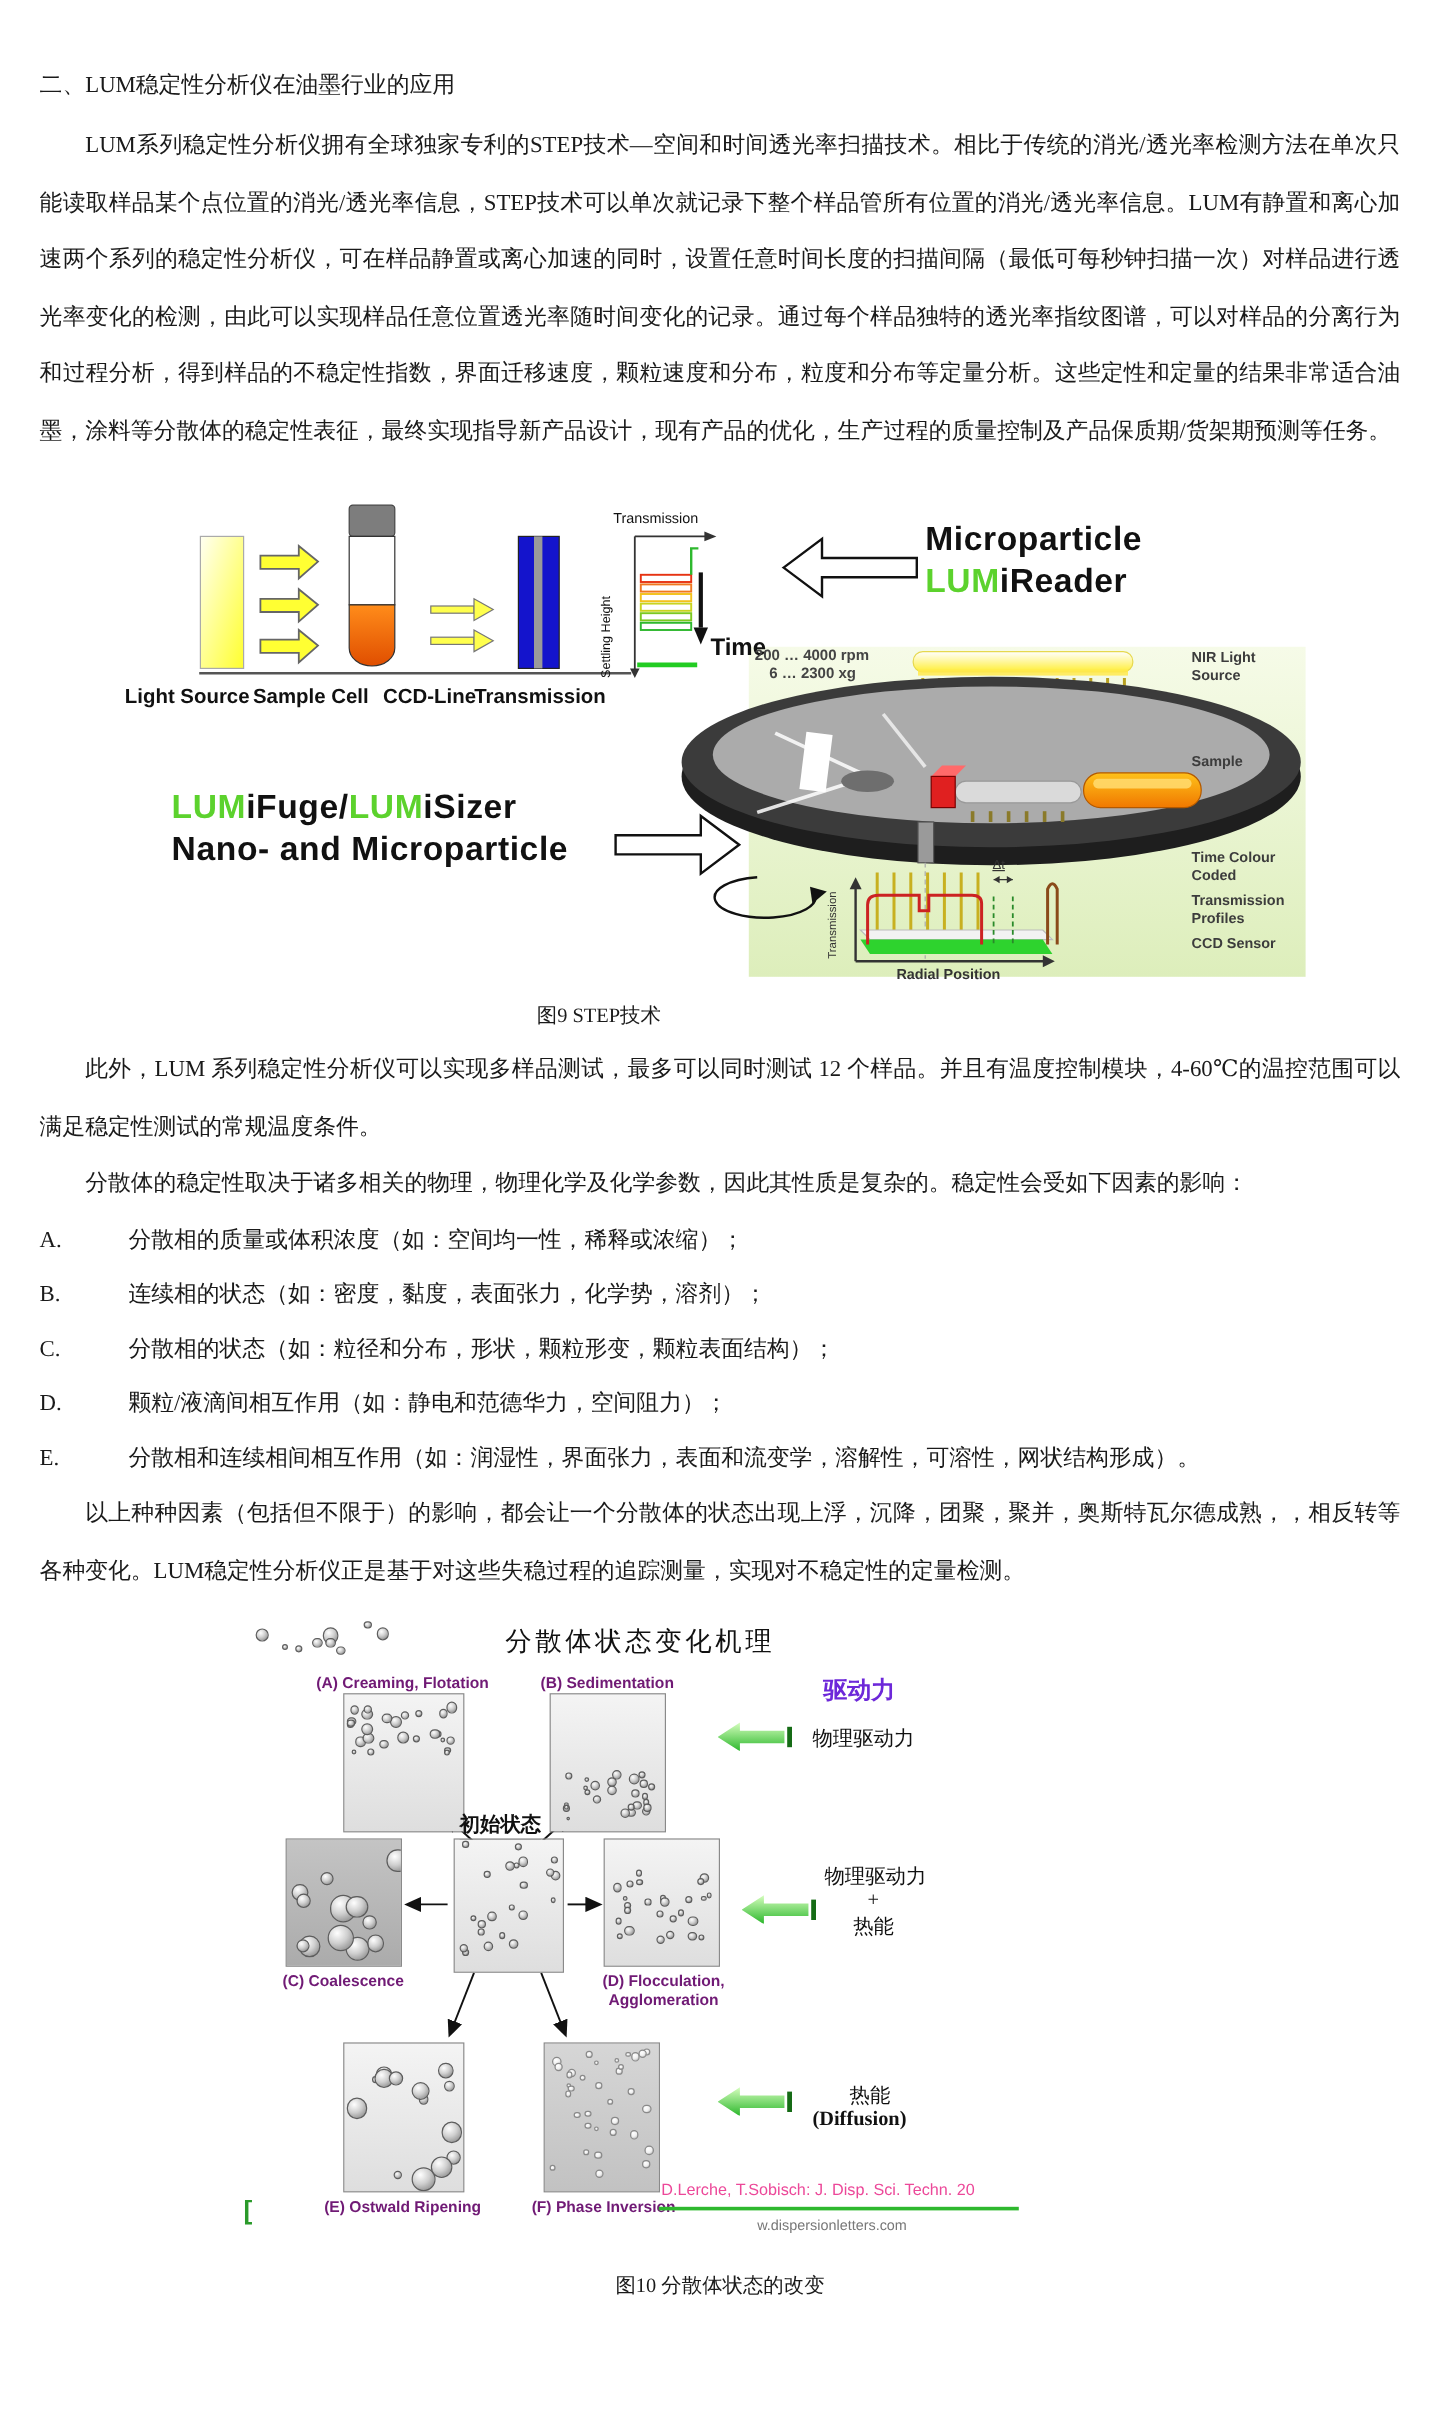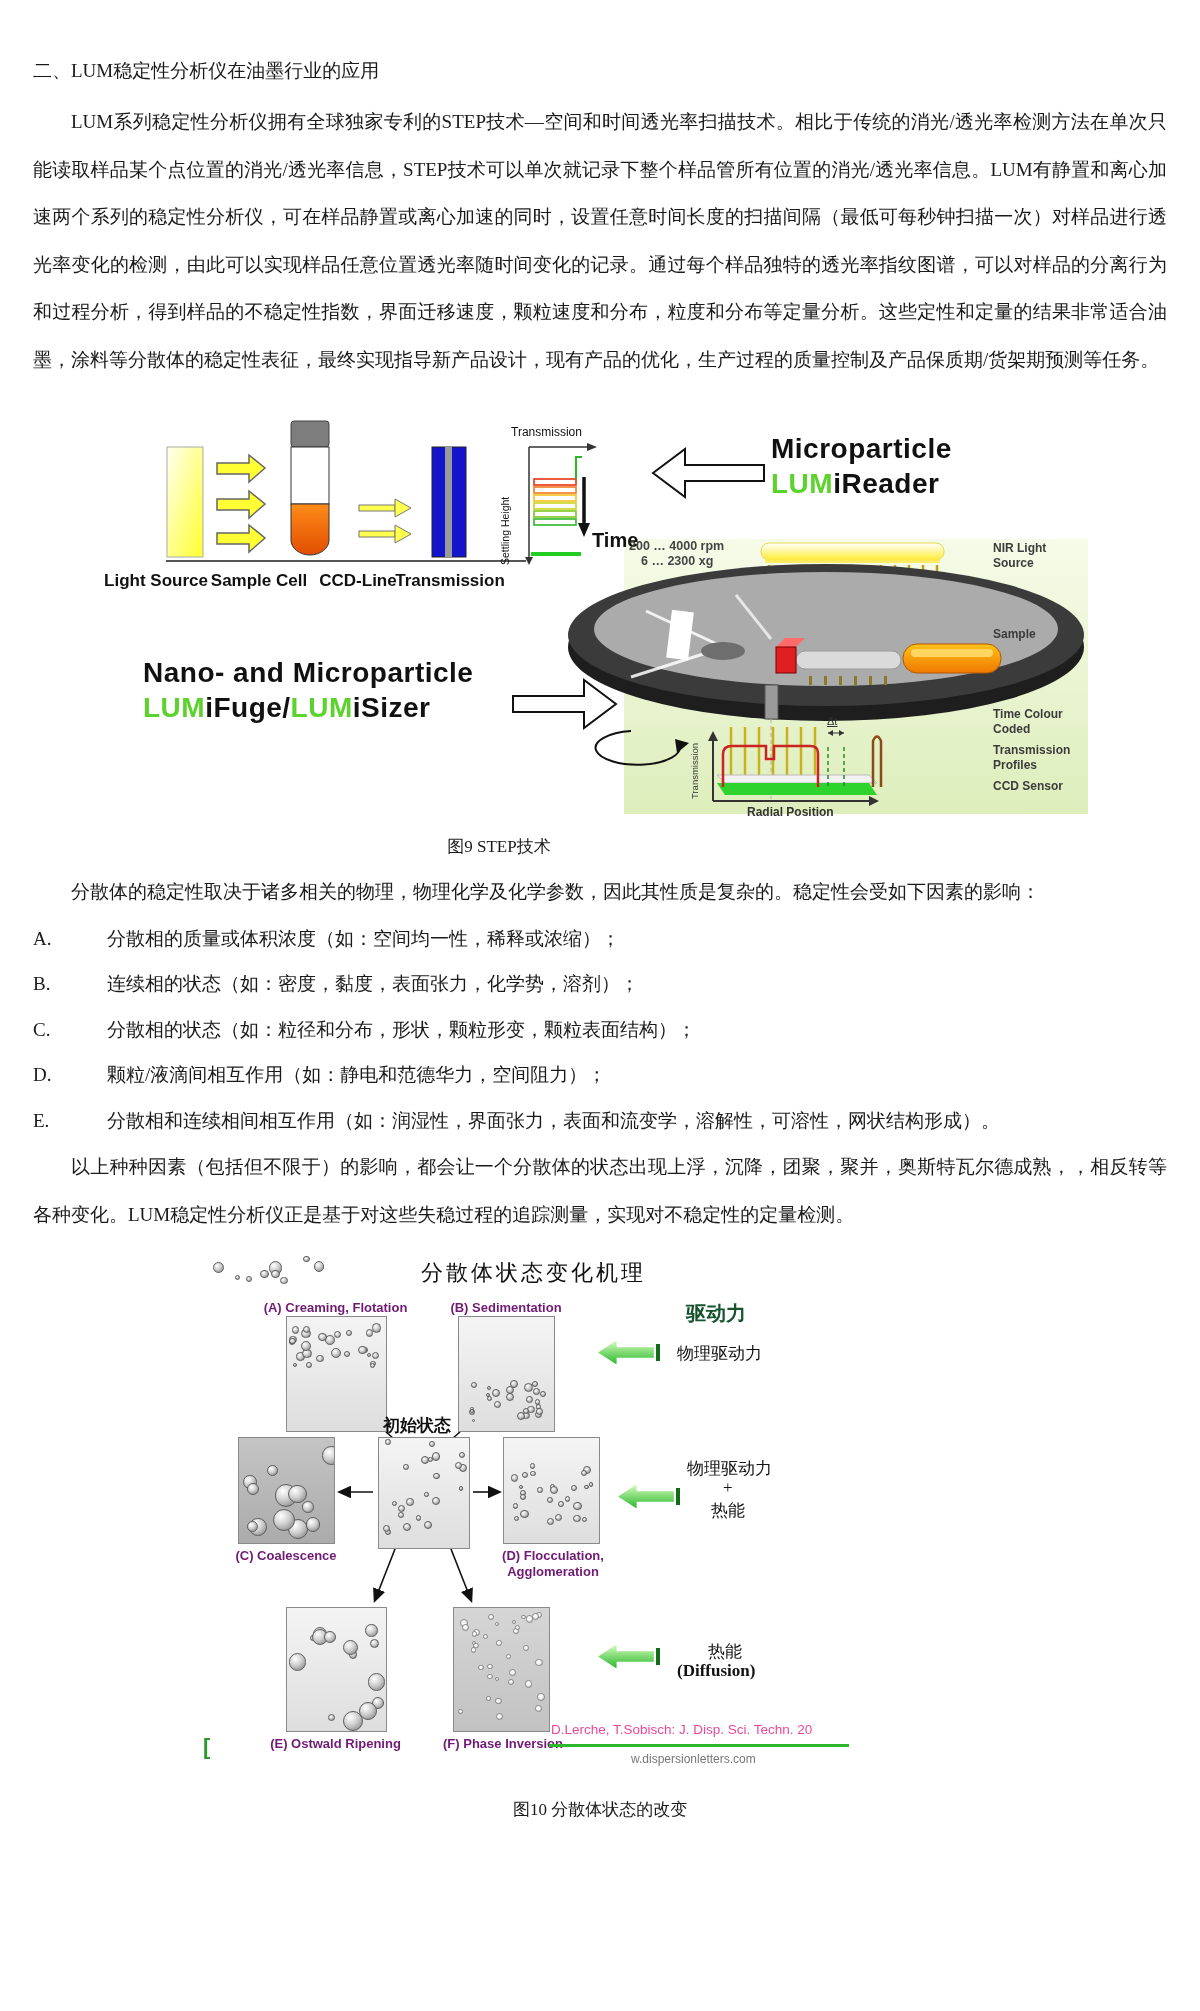--- a/index.html
+++ b/index.html
@@ -25,21 +25,21 @@
 
   
   .fig10{position:relative;width:830px;height:532px;margin:14px 0 0 170px;font-family:"Liberation Sans","DejaVu Sans",sans-serif;}
   .f10-title{position:absolute;left:218px;top:6px;font-size:22px;letter-spacing:3px;color:#111;font-family:"Liberation Serif","DejaVu Serif",serif;}
   .pbox{position:absolute;border:1px solid #8a8a8a;background:linear-gradient(#f4f4f4,#dedede);overflow:hidden;}
   .pbox.dark{background:linear-gradient(#c4c4c4,#ababab);}
   .pbox.mid{background:linear-gradient(#d6d6d6,#c2c2c2);}
   .bubble{position:absolute;border-radius:50%;background:radial-gradient(circle at 35% 30%,#fff 0%,#cfcfcf 45%,#787878 100%);border:1px solid #5d5d5d;box-sizing:border-box;}
   .bubble.light{background:radial-gradient(circle at 35% 30%,#ffffff 0%,#efefef 55%,#9c9c9c 100%);border-color:#8a8a8a;}
   .boxlbl{position:absolute;font-size:13px;font-weight:bold;color:#701a75;text-align:center;}
-  .drv-header{position:absolute;font-size:20px;font-weight:bold;color:#14532d;font-family:"Liberation Serif","DejaVu Serif",serif;}
+  .drv-header{position:absolute;font-size:20px;font-weight:bold;color:#6d28d9;font-family:"Liberation Serif","DejaVu Serif",serif;}
   .drv-lbl{position:absolute;font-size:17px;color:#111;font-family:"Liberation Serif","DejaVu Serif",serif;}
   .garrow{position:absolute;width:62px;height:24px;}
   .garrow .shaft{position:absolute;inset:0;background:linear-gradient(#d8ffc0,#2eb82e);clip-path:polygon(0 50%,30% 0,30% 28%,90% 28%,90% 72%,30% 72%,30% 100%);}
   .garrow .tail{position:absolute;right:0;top:15%;width:7%;height:70%;background:#156b15;}
   .initial-lbl{position:absolute;font-size:17px;font-weight:bold;color:#111;border-bottom:2px solid #111;padding-bottom:1px;font-family:"Liberation Serif","DejaVu Serif",serif;}
   .credit{position:absolute;left:348px;top:470px;font-size:13.5px;color:#ec4899;}
   .credit-line{position:absolute;left:346px;top:492px;width:300px;height:3px;background:#2eb82e;}
   .site{position:absolute;left:428px;top:500px;font-size:12px;color:#777;}
   .cmark{position:absolute;left:0;top:482px;font-size:22px;color:#2a9a2a;font-weight:bold;}
 </style>
@@ -220,42 +220,43 @@
       <div class="f9lbl f9-row" style="left:138px;width:100px;">Sample Cell</div>
       <div class="f9lbl f9-row" style="left:246px;width:82px;">CCD-Line</div>
       <div class="f9lbl f9-row" style="left:324px;width:110px;">Transmission</div>
 
       <div class="f9lbl brand" style="left:700px;top:102px;">
         <div>Microparticle</div>
         <div><span class="g">LUM</span><span>iReader</span></div>
       </div>
 
       <div class="f9lbl brand" style="left:72px;top:326px;">
+        <div><span class="g">LUM</span><span>iFuge/</span><span class="g">LUM</span><span>iSizer</span></div>
         <div>Nano- and Microparticle</div>
-        <div><span class="g">LUM</span><span>iFuge/</span><span class="g">LUM</span><span>iSizer</span></div>
       </div>
 
       <div class="f9lbl" style="left:558px;top:210px;font-size:12.5px;font-weight:bold;color:#444;line-height:15px;">
         <div>200 … 4000 rpm</div>
         <div style="padding-left:12px;">6 … 2300 xg</div>
       </div>
 
       <div class="f9lbl panel-lbl" style="left:922px;top:212px;width:70px;">NIR Light Source</div>
       <div class="f9lbl panel-lbl" style="left:922px;top:298px;">Sample</div>
       <div class="f9lbl panel-lbl" style="left:922px;top:378px;width:86px;">Time Colour Coded</div>
       <div class="f9lbl panel-lbl" style="left:922px;top:414px;width:86px;">Transmission Profiles</div>
       <div class="f9lbl panel-lbl" style="left:922px;top:450px;">CCD Sensor</div>
       <div class="f9lbl" style="left:676px;top:476px;font-size:12px;font-weight:bold;color:#333;">Radial Position</div>
       <div class="f9lbl vert" style="left:618px;top:406px;height:64px;font-size:9.5px;color:#333;">Transmission</div>
       <div class="f9lbl" style="left:756px;top:386px;font-size:11px;color:#333;text-decoration:underline;">Δt</div>
     </div>
   </div>
 
   <div class="figcap figcap9">图9 STEP技术</div>
 
+  <p class="body-para">此外，LUM 系列稳定性分析仪可以实现多样品测试，最多可以同时测试 12 个样品。并且有温度控制模块，4-60℃的温控范围可以满足稳定性测试的常规温度条件。</p>
   <p class="body-para">分散体的稳定性取决于诸多相关的物理，物理化学及化学参数，因此其性质是复杂的。稳定性会受如下因素的影响：</p>
 
   <div class="factor">
     <span class="letter">A.</span>
     <span>分散相的质量或体积浓度（如：空间均一性，稀释或浓缩）；</span>
   </div>
   <div class="factor">
     <span class="letter">B.</span>
     <span>连续相的状态（如：密度，黏度，表面张力，化学势，溶剂）；</span>
   </div>

